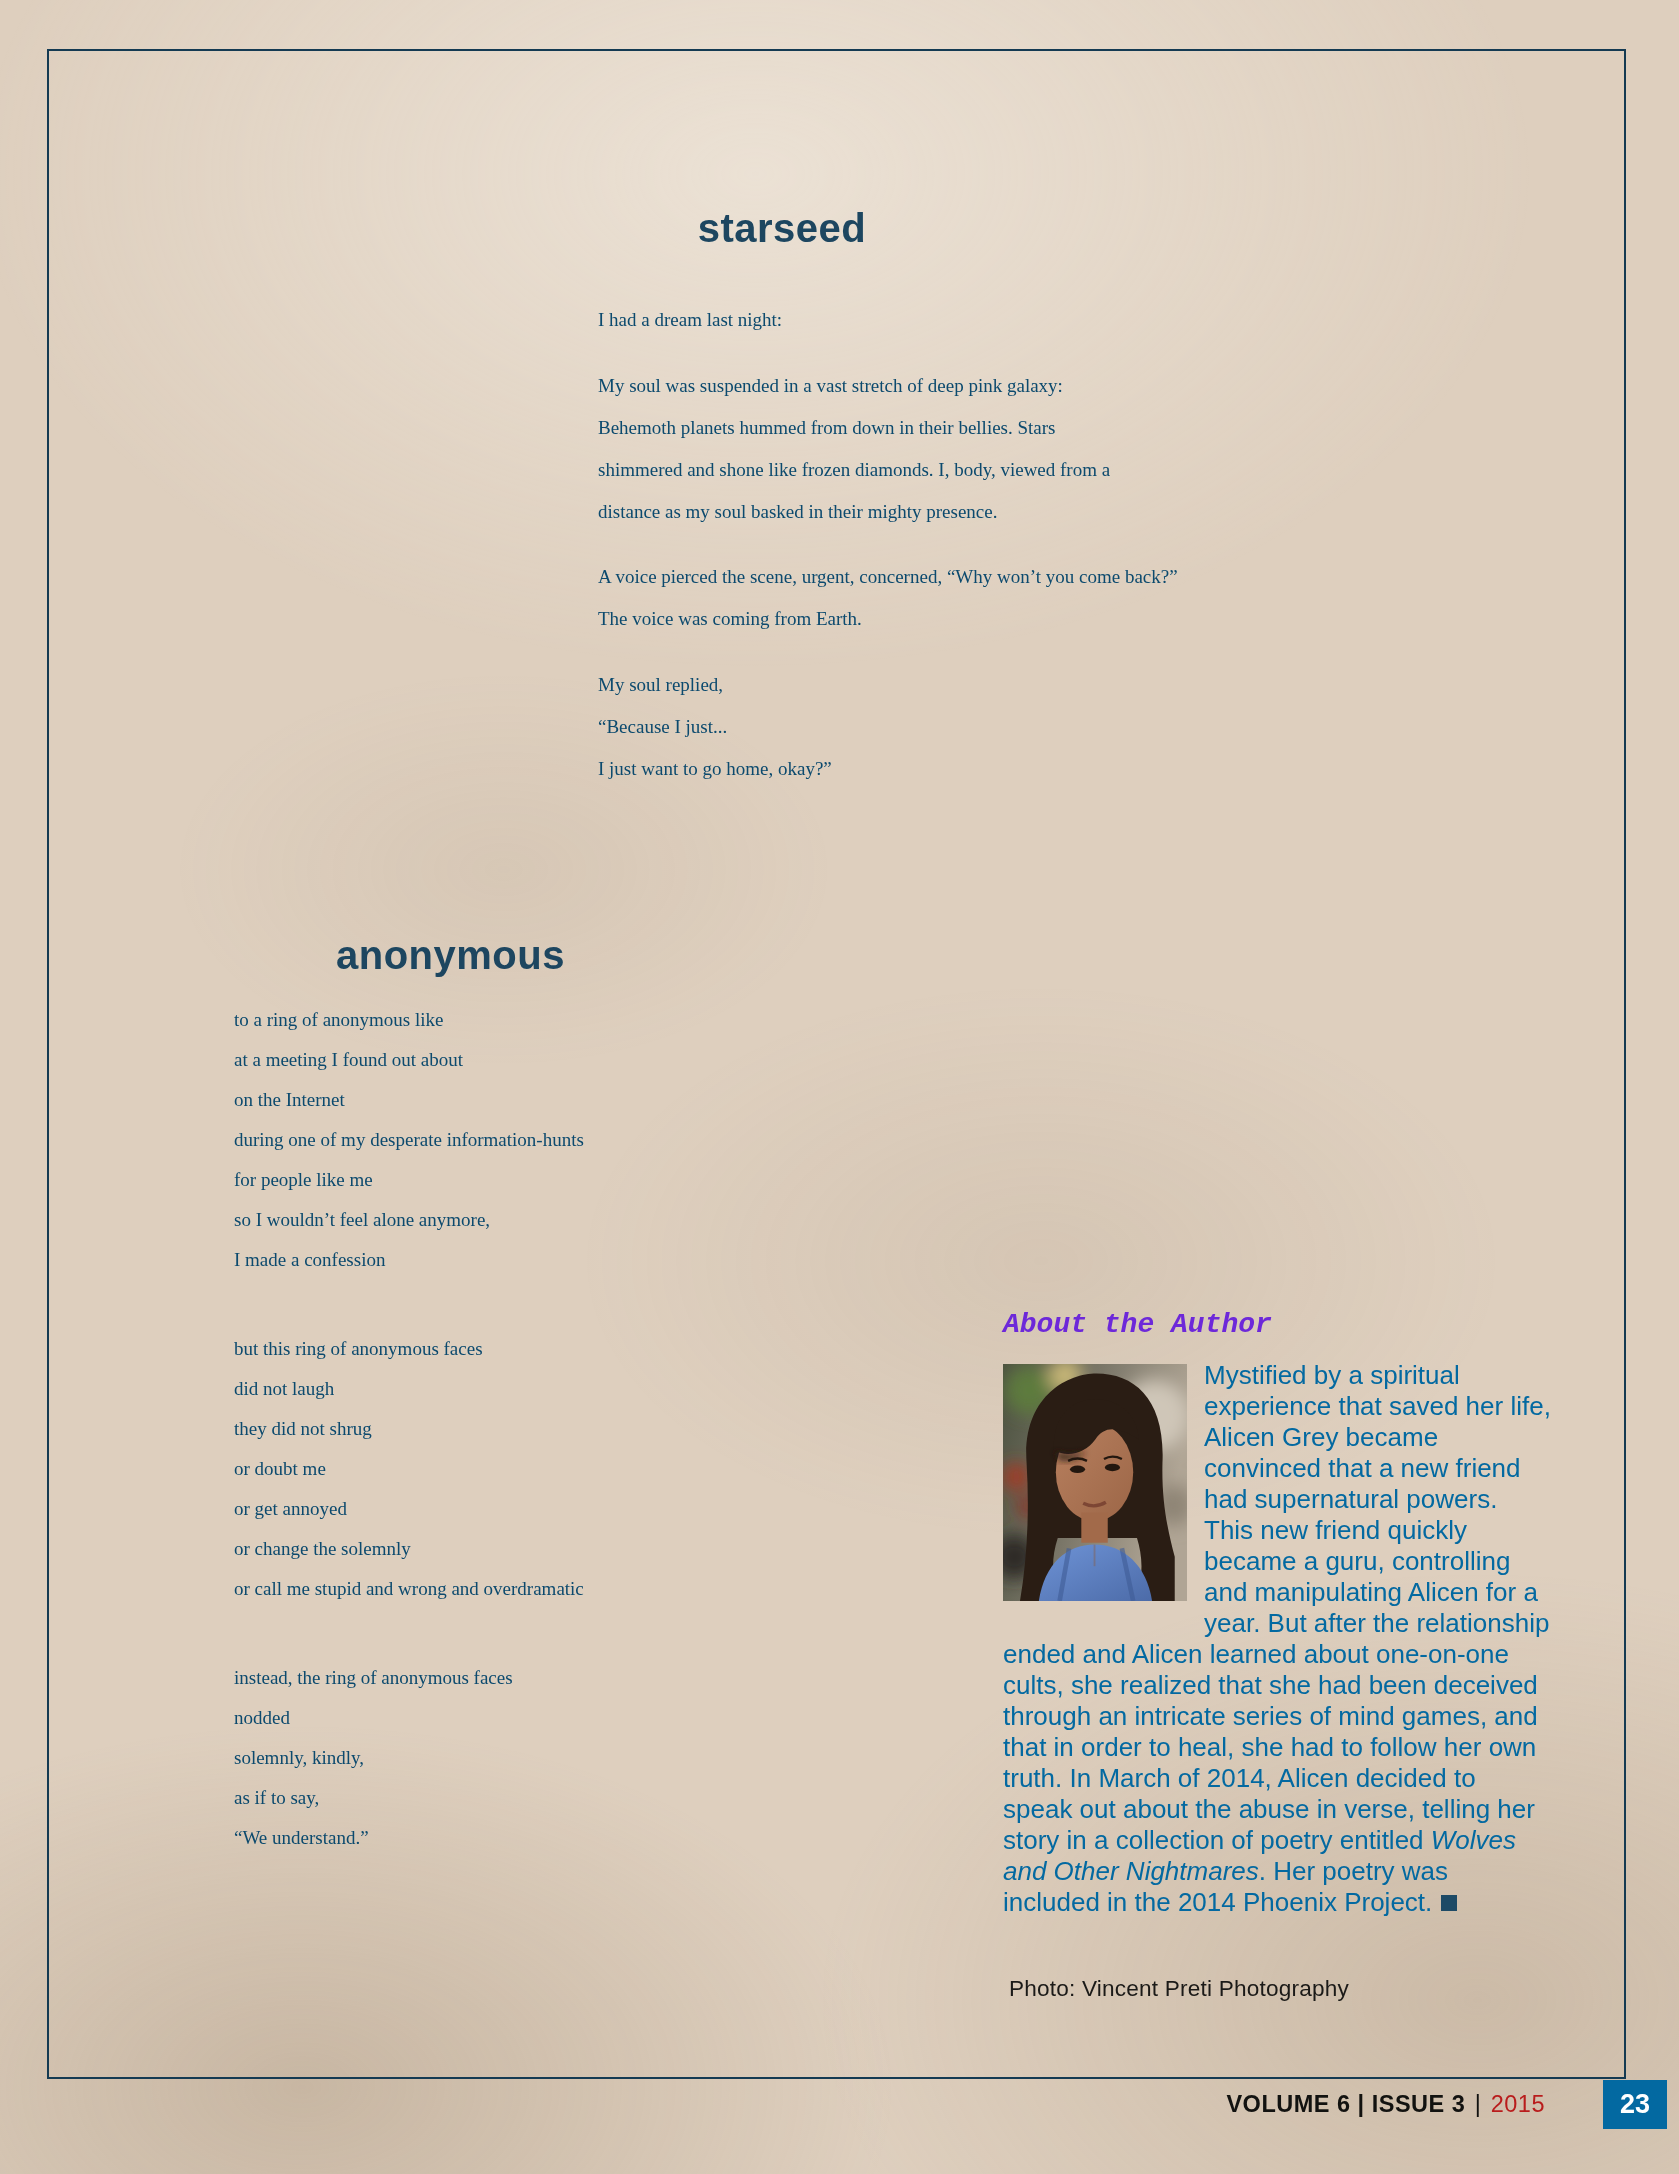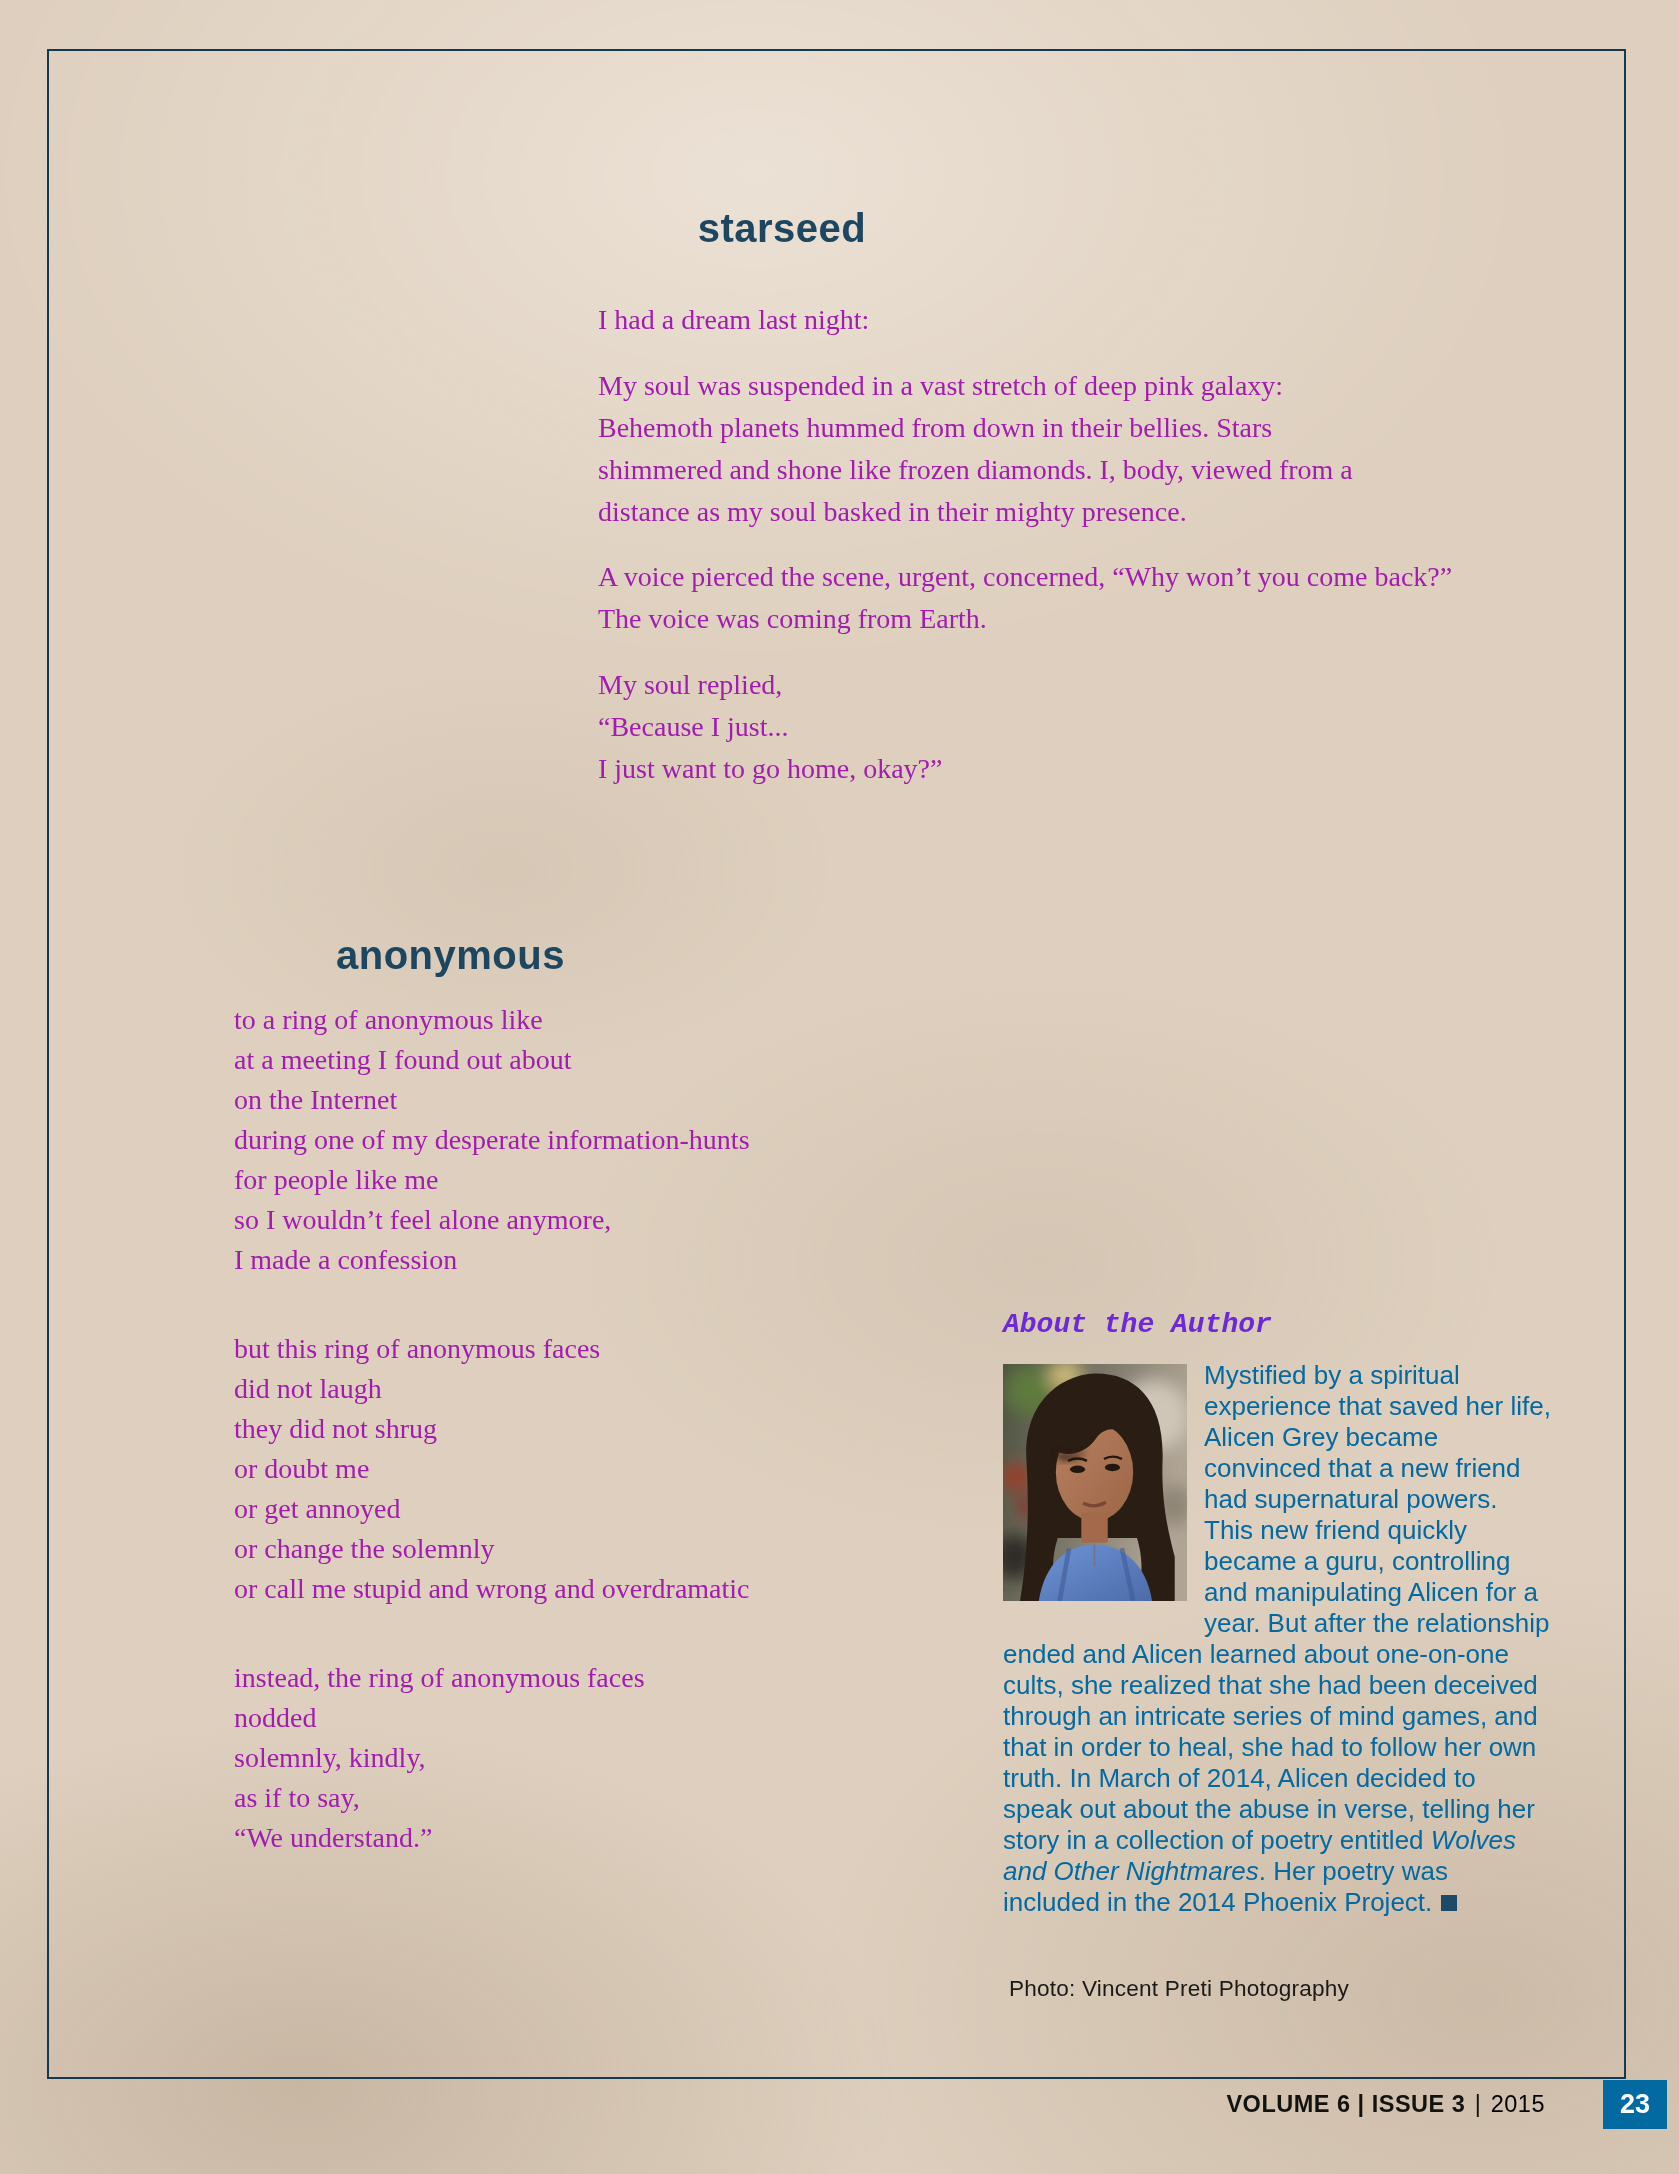--- a/index.html
+++ b/index.html
@@ -17,21 +17,21 @@
   .page-frame{
     position:absolute;left:47px;top:49px;width:1579px;height:2030px;
     box-sizing:border-box;border:2.8px solid #143a52;
   }
   .poem-title{
     position:absolute;font-weight:700;font-size:40px;letter-spacing:0.5px;
     color:#1d4660;line-height:1;
   }
   #title-starseed{left:603px;top:181px;width:358px;text-align:center;}
   #title-anonymous{left:336px;top:902px;}
-  .poem{position:absolute;color:#a21caf;font-family:cursive;font-size:28px;}
+  .poem{position:absolute;color:#0c4a6e;font-family:cursive;font-size:19px;}
   #poem-starseed{left:598px;top:299px;width:998px;line-height:42px;}
   #poem-starseed .stanza{margin:0 0 23.5px 0;}
   #poem-anonymous{left:234px;top:1000px;width:659px;line-height:40px;}
   #poem-anonymous .stanza{margin:0 0 49px 0;}
   .stanza{padding:0;}
   .poem-line{white-space:nowrap;}
   .about{position:absolute;left:1003px;top:1311px;width:548px;}
   .about-heading{
     font-style:italic;font-weight:700;font-size:28px;color:#17506e;margin:0 0 21px 0;line-height:1;
   }
@@ -47,21 +47,21 @@
     margin-left:8.5px;vertical-align:baseline;
   }
   .photo-credit{
     position:absolute;left:1009px;top:1976px;font-size:22.6px;color:#1b1a18;letter-spacing:0.2px;
   }
   .footer-text{
     position:absolute;left:942px;top:2091px;width:603px;text-align:right;
     font-size:23.5px;font-weight:700;color:#121210;letter-spacing:0.5px;white-space:nowrap;
   }
   .footer-text .sep{font-weight:400;margin:0 9.4px;}
-  .footer-text .year{font-weight:400;color:#000000;}
+  .footer-text .year{font-weight:400;color:#b91c1c;}
   .page-number-box{
     position:absolute;left:1562px;top:2080px;width:64px;height:49px;
     background:#16242e;color:#ffffff;font-weight:700;font-size:27px;
     display:flex;align-items:center;justify-content:center;
   }
 </style>
 </head>
 <body>
 
 <div class="page-frame"></div>

